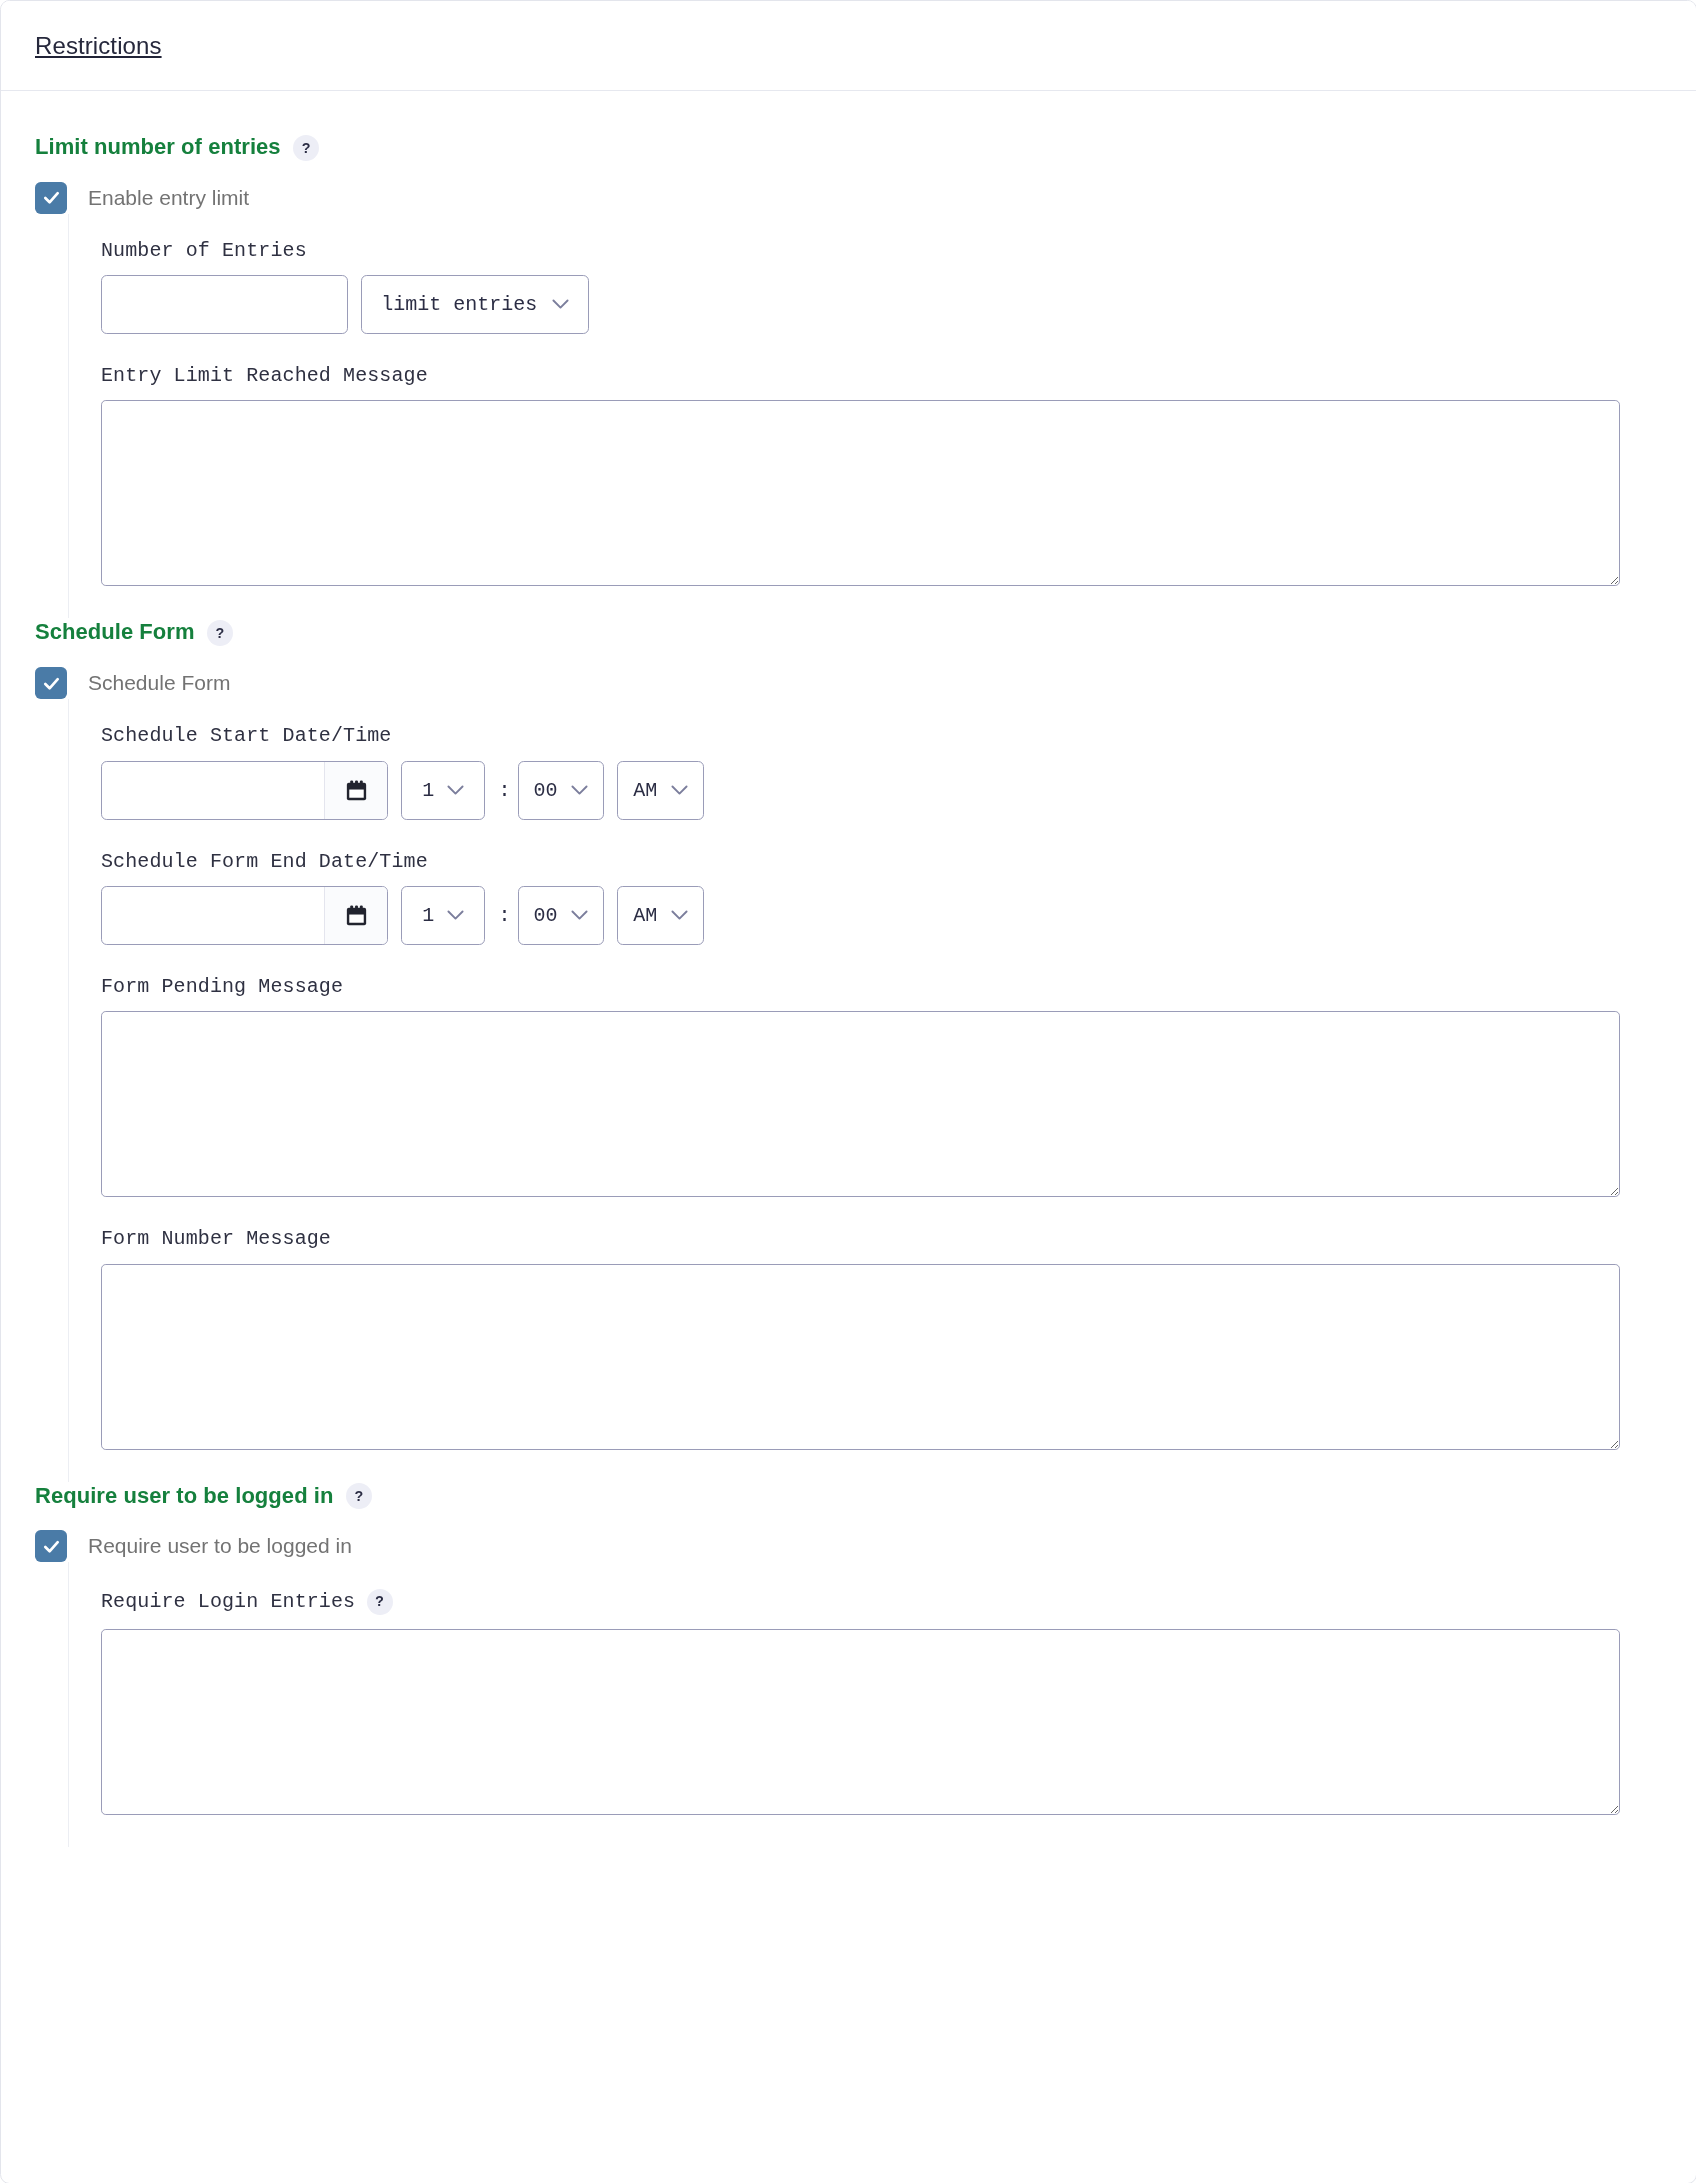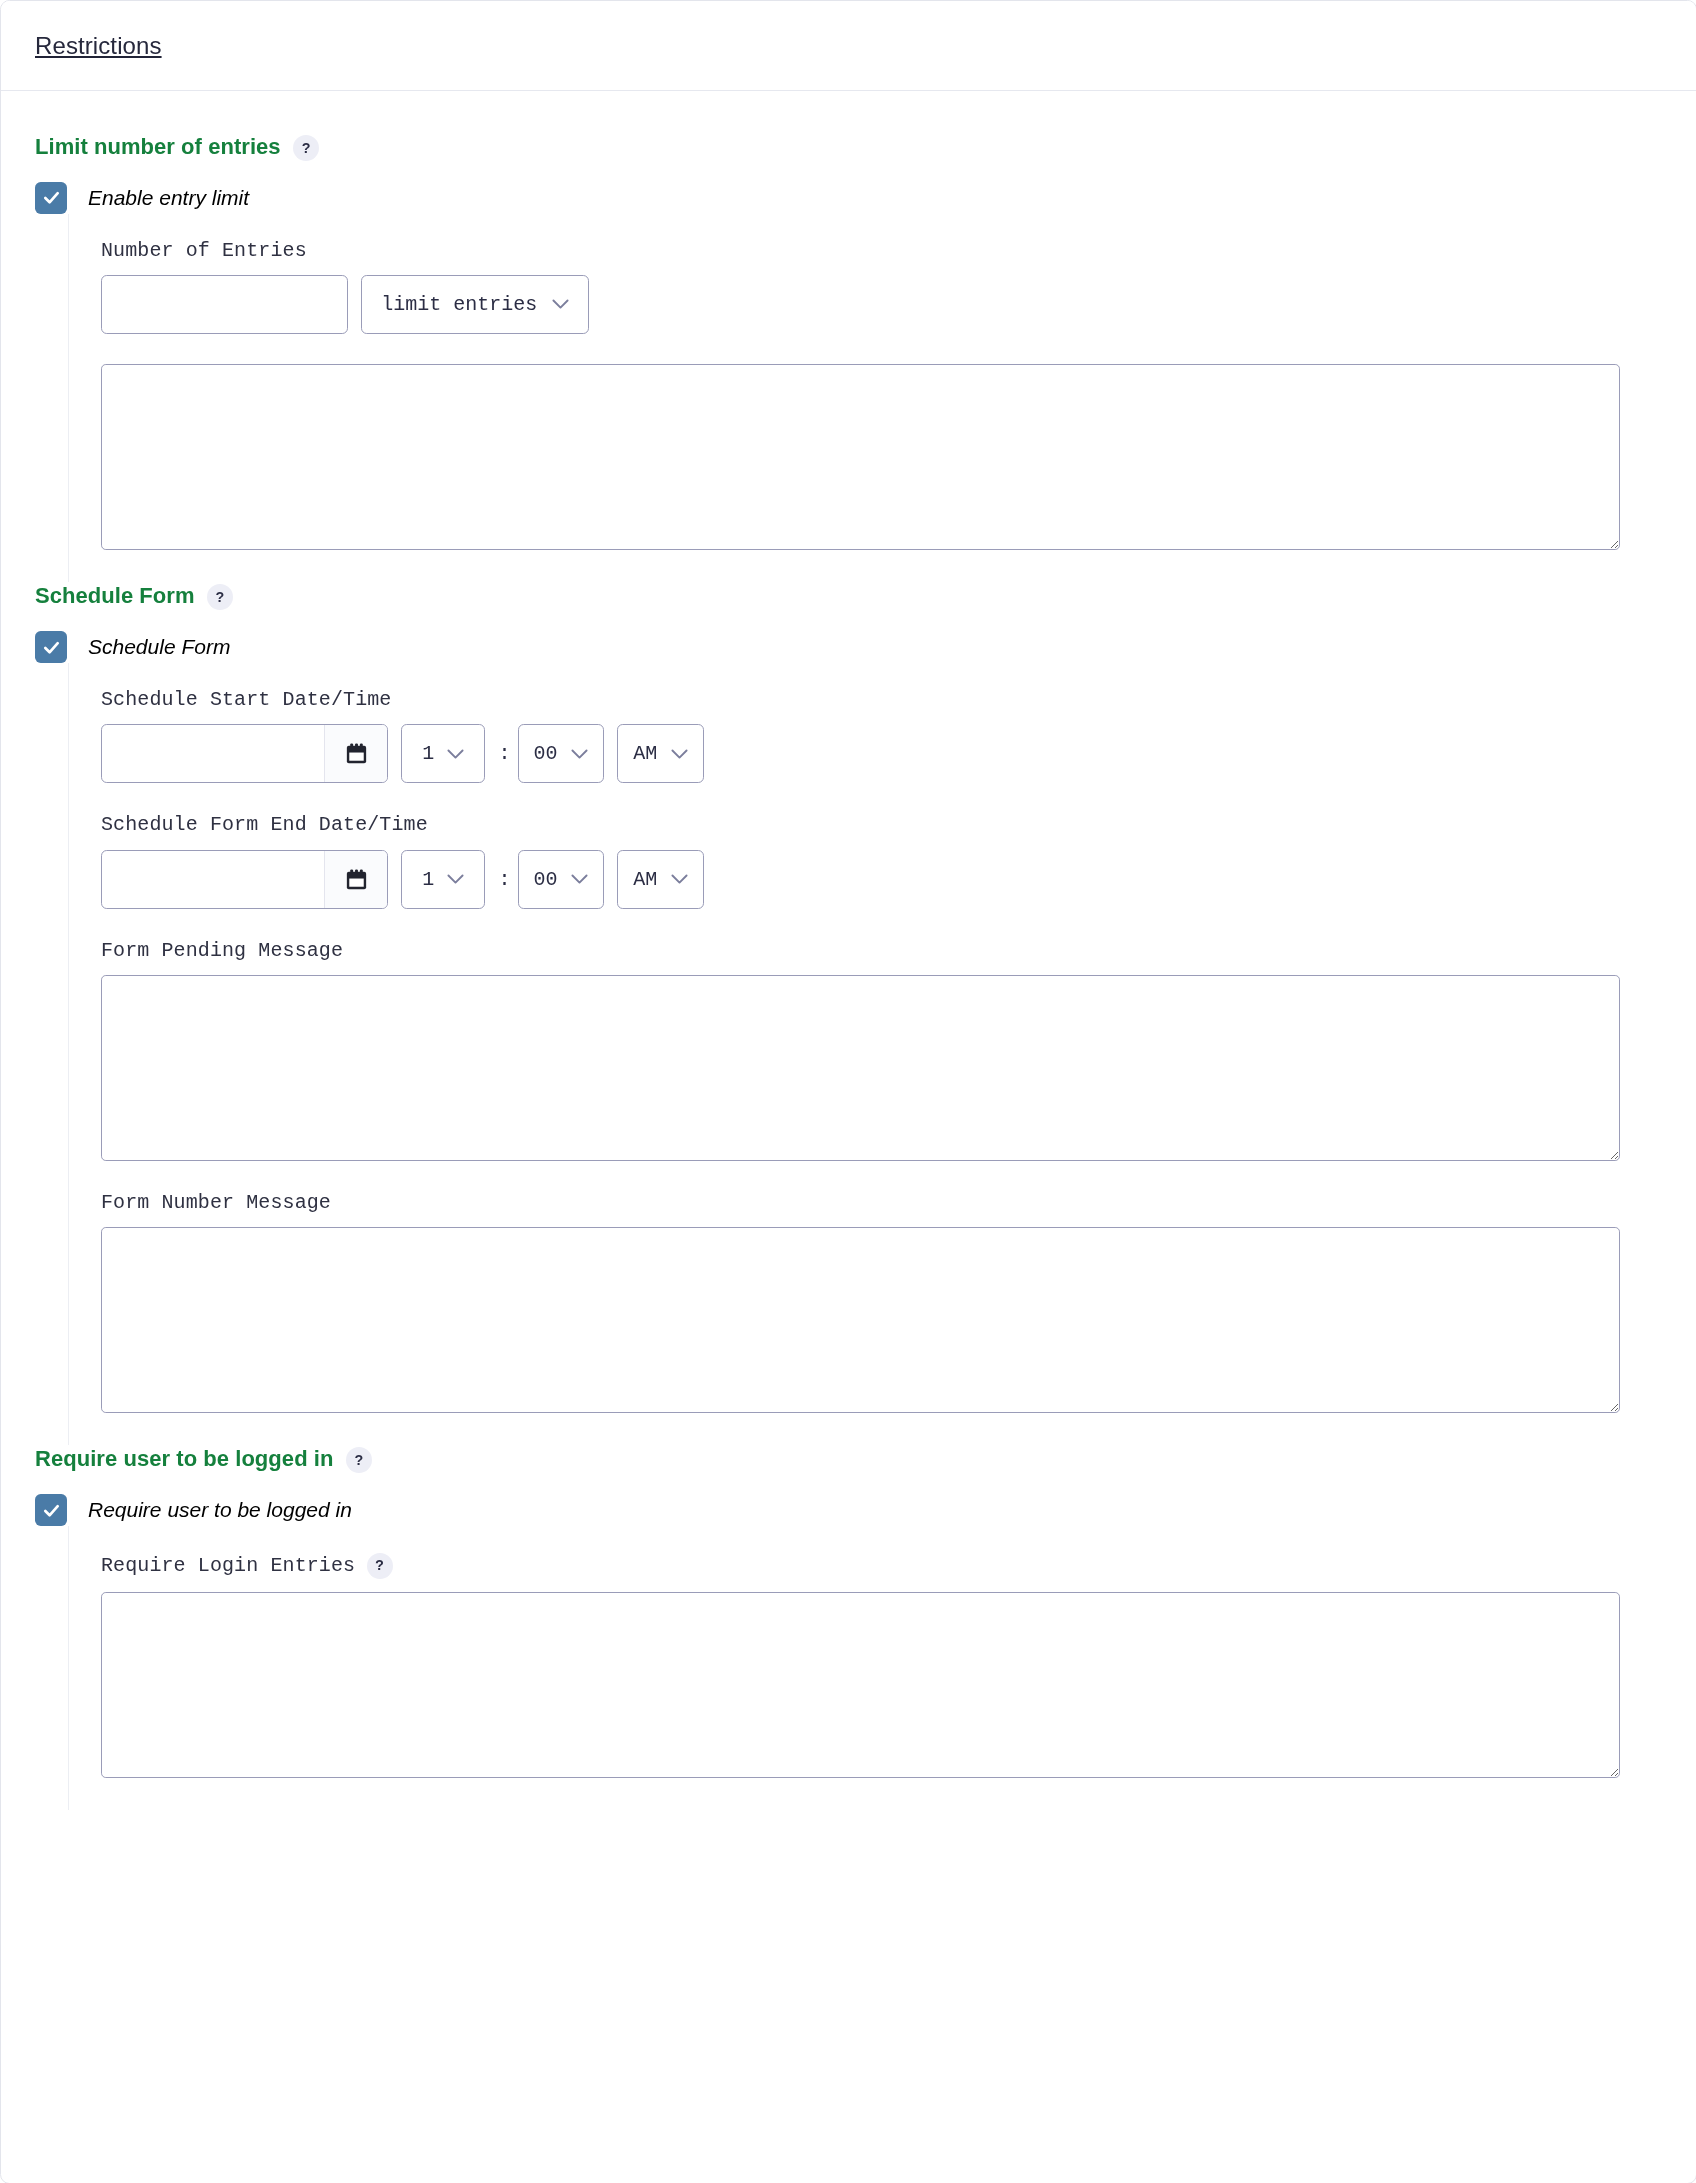--- a/index.html
+++ b/index.html
@@ -90,23 +90,22 @@
     background: #4a7ba7;
     display: inline-flex;
     align-items: center;
     justify-content: center;
     flex: 0 0 auto;
     cursor: pointer;
   }
   .checkbox svg { display: block; }
   .check-label {
     font-size: 21px;
-    color: #000000;
+    color: #737373;
     cursor: pointer;
-    font-style: italic;
   }
 
   
   .indent {
     margin-left: 33px;
     padding-left: 32px;
     border-left: 1.9px solid #eceef3;
     padding-top: 25px;
     padding-bottom: 32px;
     font-family: Liberation Mono, monospace;
@@ -254,20 +253,23 @@
             <span class="select-box">
               <span>limit entries</span>
               <svg class="caret" width="17" height="10.5" viewBox="0 0 18 11">
                 <path d="M1.5 1.5 L9 9 L16.5 1.5" fill="none" stroke="#7b7e9c" stroke-width="2" stroke-linecap="round" stroke-linejoin="round"></path>
               </svg>
             </span>
           </div>
         </div>
 
         <div class="field">
+          <div class="field-label">
+            <span>Entry Limit Reached Message</span>
+          </div>
           <textarea class="textarea" placeholder="" style=""></textarea>
         </div>
 
       </div>
     </div>
 
     <div class="section">
       <div class="section-head">
         <span class="section-title">Schedule Form</span>
         <span class="help-badge">?</span>

